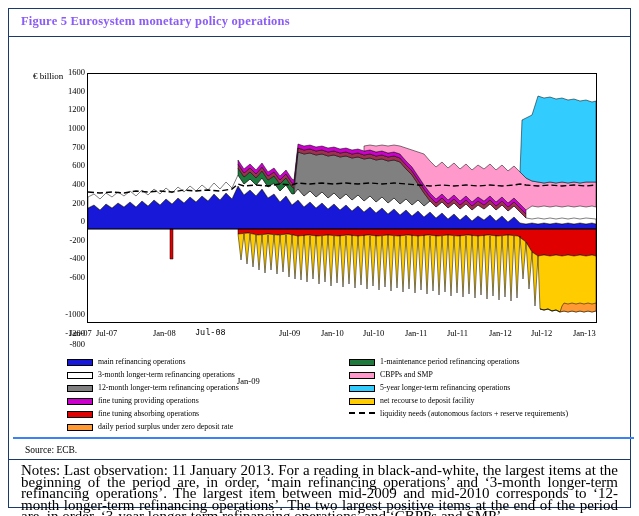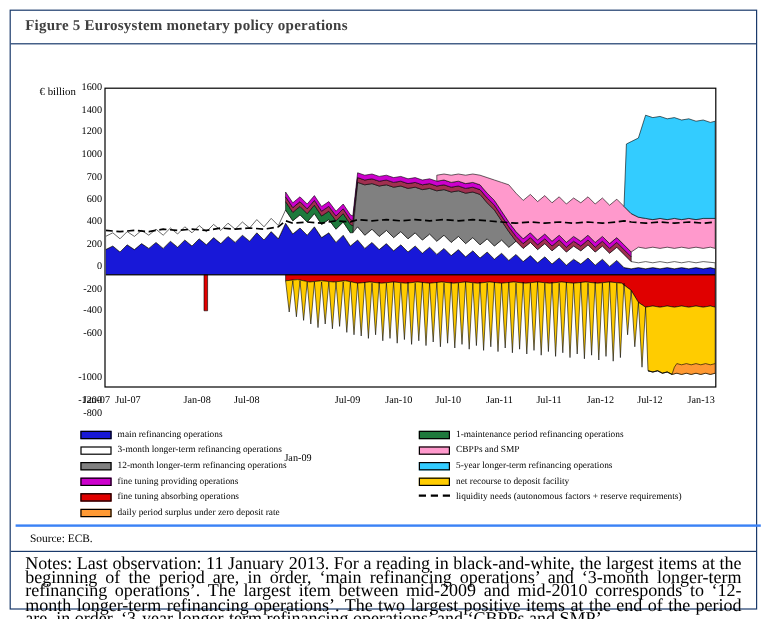--- a/index.html
+++ b/index.html
@@ -1,20 +1,20 @@
 <!DOCTYPE html>
 <html><head>
 <meta charset="utf-8">
 <style>
   html,body{margin:0;padding:0;background:#ffffff;}
   body{font-family:"Liberation Serif", serif;}
   .page{width:639px;height:516px;position:relative;background:#fff;box-sizing:border-box;}
   .frame{position:absolute;left:8px;top:8px;width:623px;height:500px;border:1px solid #1a3a6b;box-sizing:border-box;}
   .title-bar{position:absolute;left:0;top:0;width:100%;height:28px;border-bottom:1px solid #1a3a6b;box-sizing:border-box;}
-  .title-text{position:absolute;left:12px;top:5px;font-size:12.5px;font-weight:bold;color:#404040;font-family:"Liberation Serif", serif;letter-spacing:0.2px;}
+  .title-text{position:absolute;left:12px;top:5px;font-size:12.5px;font-weight:bold;color:#8b5cf6;font-family:"Liberation Serif", serif;letter-spacing:0.2px;}
   .chart-area{position:absolute;left:0;top:28px;width:100%;height:400px;}
   .axis-unit{position:absolute;left:24px;top:34px;font-size:9px;color:#000;font-family:"Liberation Serif", serif;}
   .plot{position:absolute;left:78px;top:36px;width:510px;height:250px;border:1px solid #000;box-sizing:border-box;background:#fff;overflow:hidden;}
   .ylabels{position:absolute;left:36px;top:30px;width:40px;height:262px;}
   .ylabels div{position:absolute;right:0;font-size:8.5px;font-family:"Liberation Serif", serif;color:#000;text-align:right;}
   .xlabels{position:absolute;left:40px;top:291px;width:580px;height:20px;}
   .xlabels div{position:absolute;font-size:8.5px;font-family:"Liberation Serif", serif;color:#000;white-space:nowrap;}
   .legend{position:absolute;left:40px;top:318px;width:570px;height:78px;font-size:7.8px;font-family:"Liberation Serif", serif;color:#000;}
   .lgcol{position:absolute;top:0;}
   .lgitem{position:relative;height:13px;line-height:13px;white-space:nowrap;}
@@ -91,21 +91,21 @@
           <path fill="#ff9933" stroke="#000" stroke-width="0.5" d="M452,235 L456,236 L460,235 L464,237 L468,236 L472,238 L474,232 L476,229 L480,230 L484,229 L488,230 L492,229 L496,230 L500,229 L504,230 L508,229 L508,237 L504,238 L500,237 L496,238 L492,237 L488,238 L484,237 L480,238 L476,237 L472,238 L468,236 L464,237 L460,235 L456,236 L452,235 Z"></path>
 
           <line x1="0" y1="155" x2="508" y2="155" stroke="#000" stroke-width="0.8"></line>
         </svg>
       </div>
 
       <div class="xlabels">
         <div style="left:20px;">Jan-07</div>
         <div style="left:47px;">Jul-07</div>
         <div style="left:104px;">Jan-08</div>
-        <div style="left:146px;">Jul-08</div>
+        <div style="left:146px;font-family:Liberation Mono, monospace;">Jul-08</div>
         <div style="left:188px;margin-top:48px;">Jan-09</div>
         <div style="left:230px;">Jul-09</div>
         <div style="left:272px;">Jan-10</div>
         <div style="left:314px;">Jul-10</div>
         <div style="left:356px;">Jan-11</div>
         <div style="left:398px;">Jul-11</div>
         <div style="left:440px;">Jan-12</div>
         <div style="left:482px;">Jul-12</div>
         <div style="left:524px;">Jan-13</div>
       </div>

